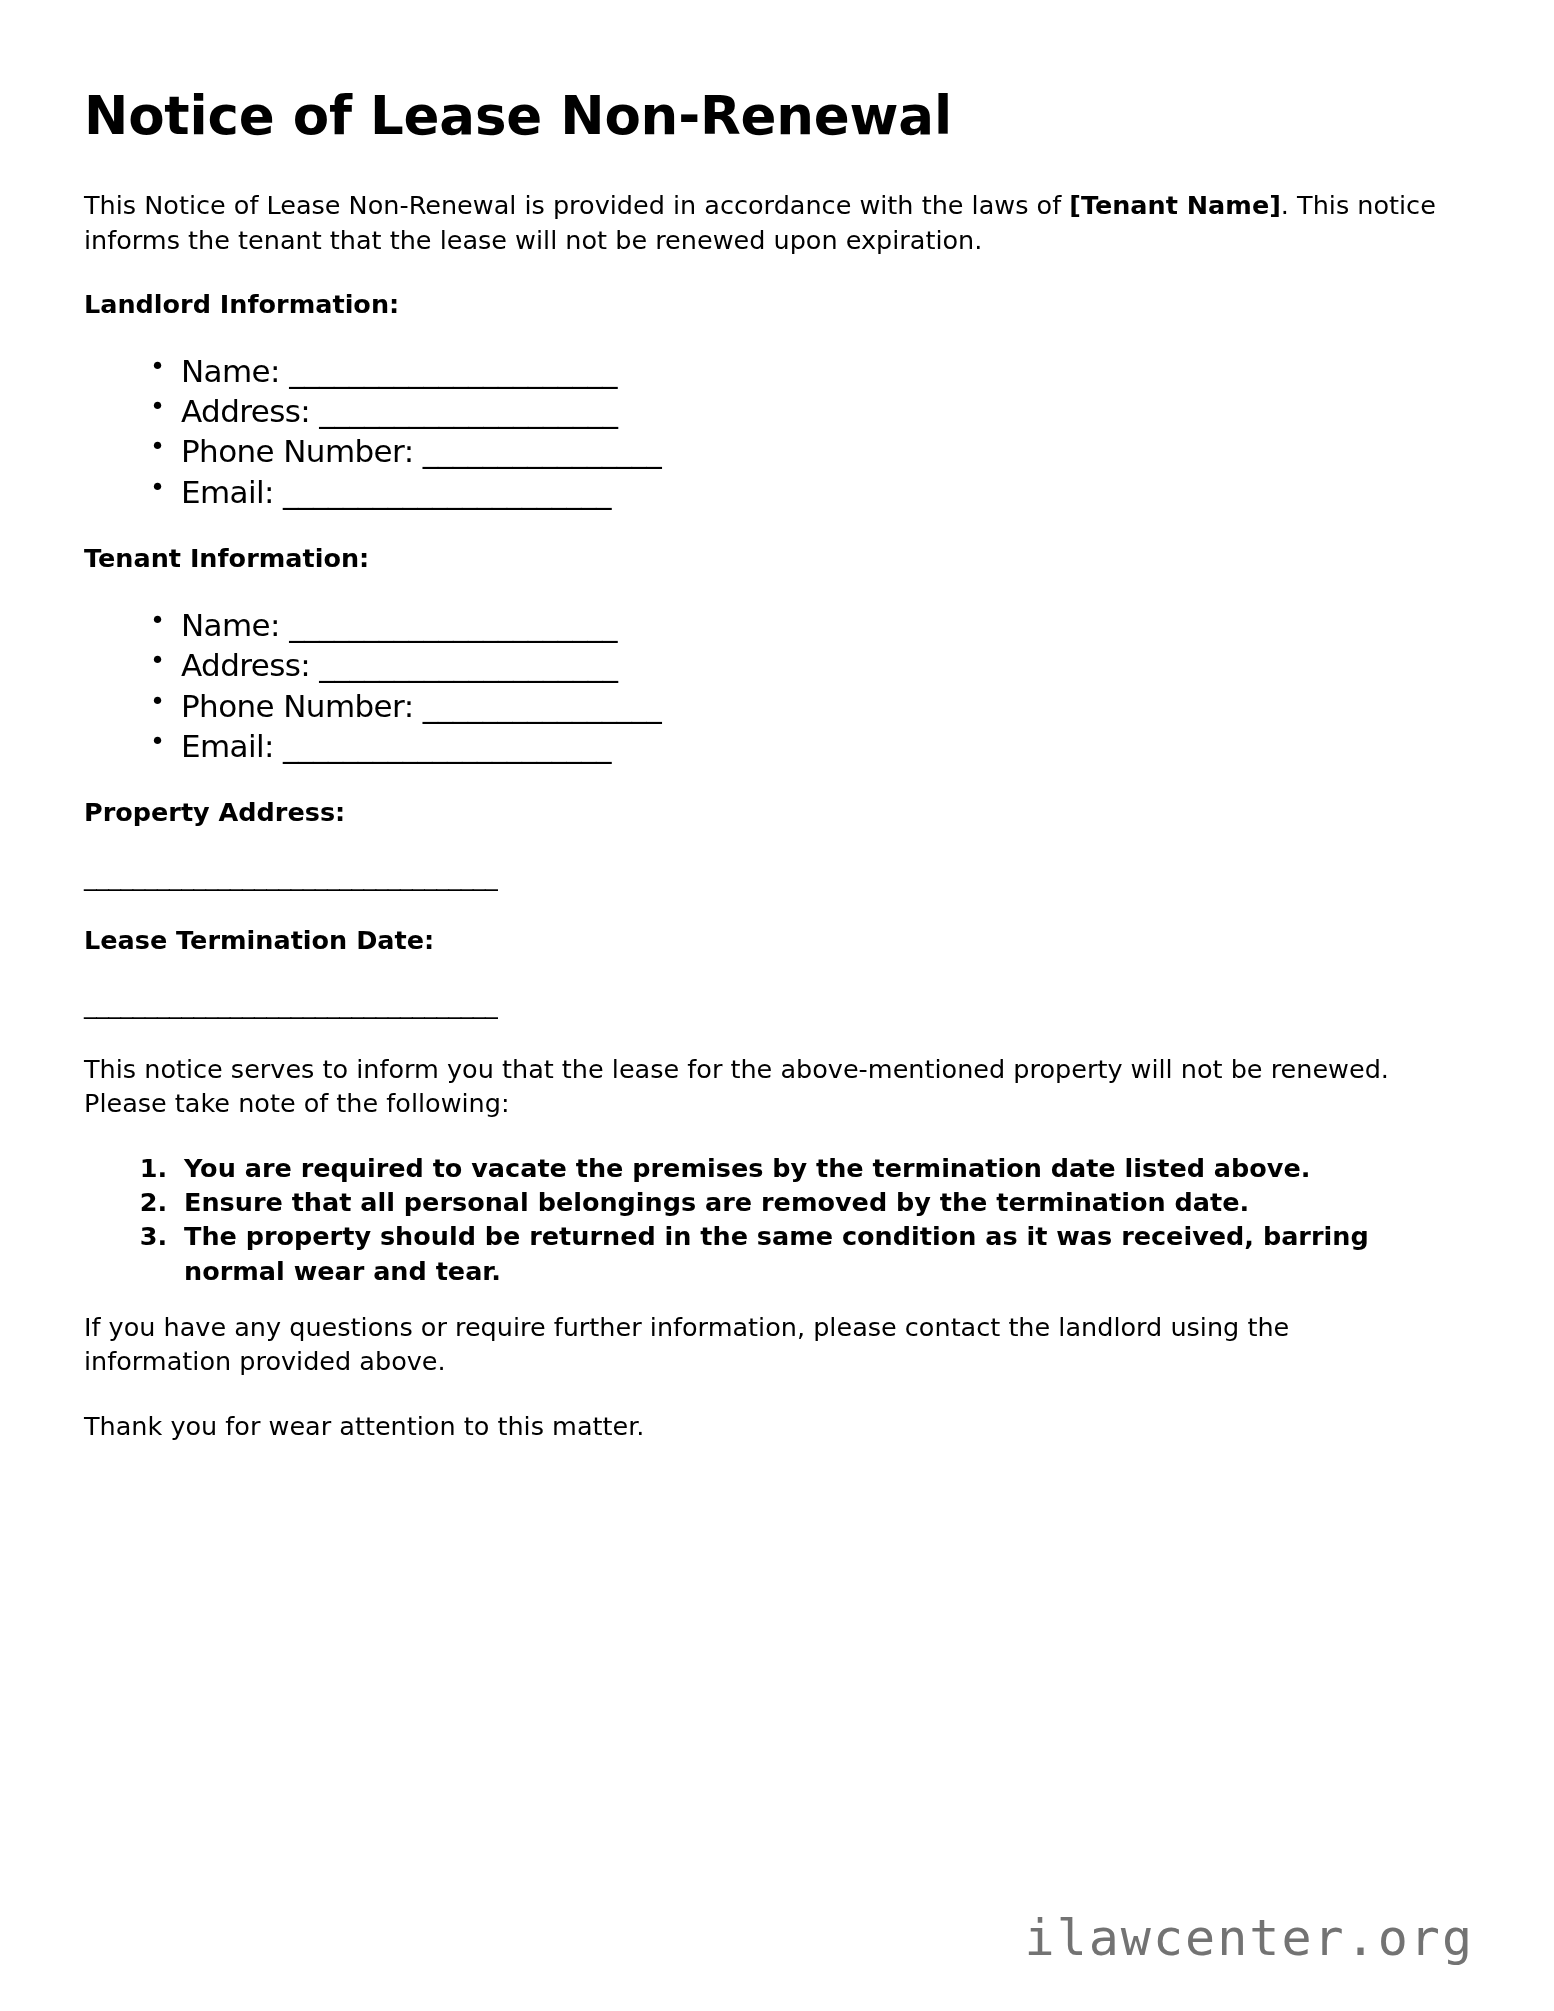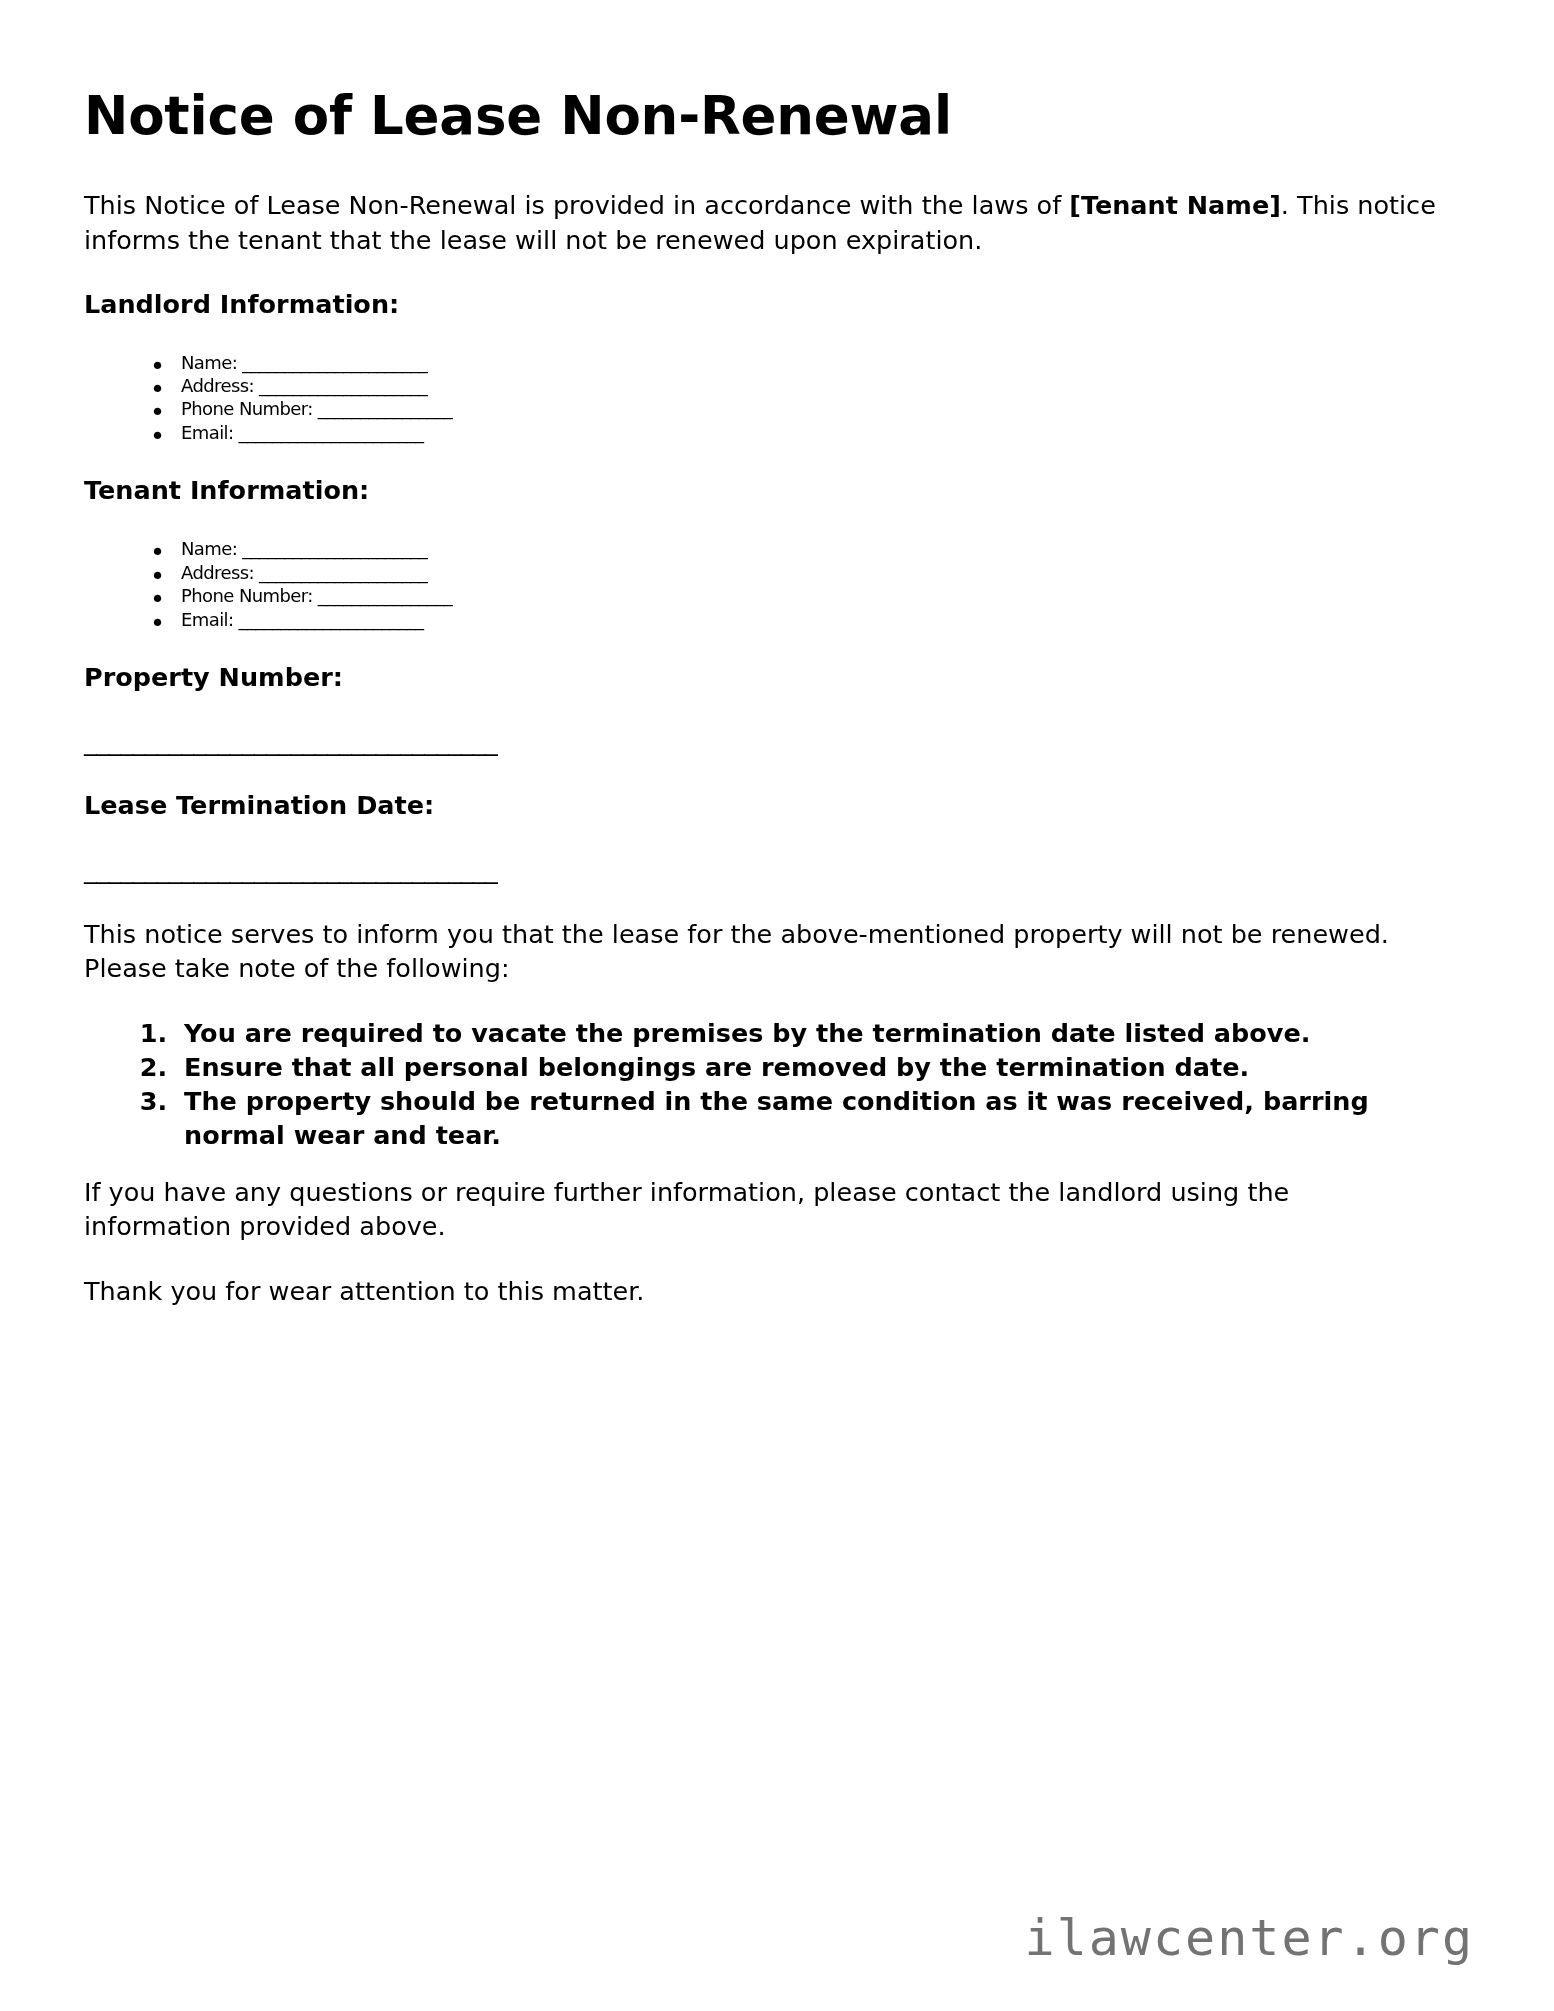--- a/index.html
+++ b/index.html
@@ -63,21 +63,21 @@
   }
 
   
   ul.field-list {
     list-style: none;
     margin: 0 0 30px 0;
     padding: 0 0 0 66px;
   }
   ul.field-list li {
     position: relative;
-    font-size: 18px;
+    font-size: 31px;
     line-height: 1.30;
     padding-left: 31px;
     margin: 0;
     white-space: nowrap;
   }
   ul.field-list li::before {
     content: "\2022";
     position: absolute;
     left: 0;
     top: -1px;
@@ -149,21 +149,21 @@
 
     <h2 class="section-heading">Tenant Information:</h2>
 
     <ul class="field-list">
       <li><span class="blank">Name: ______________________</span></li>
       <li><span class="blank">Address: ____________________</span></li>
       <li><span class="blank">Phone Number: ________________</span></li>
       <li><span class="blank">Email: ______________________</span></li>
     </ul>
 
-    <h2 class="section-heading">Property Number:</h2>
+    <h2 class="section-heading">Property Address:</h2>
 
     <div class="standalone-blank">__________________________________</div>
 
     <h2 class="section-heading">Lease Termination Date:</h2>
 
     <div class="standalone-blank">__________________________________</div>
 
     <p class="para">This notice serves to inform you that the lease for the above-mentioned property will not be renewed. Please take note of the following:</p>
 
     <ol class="notice-list">

